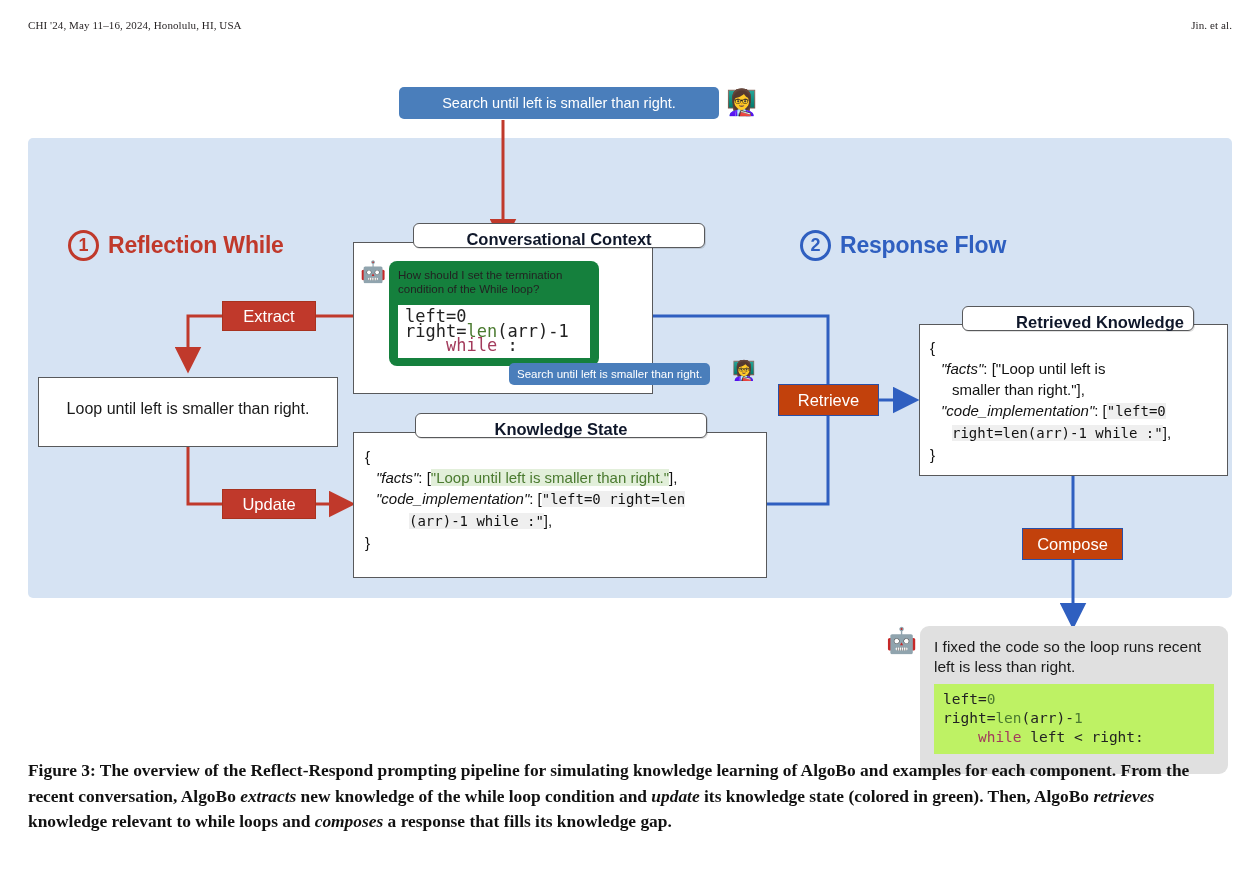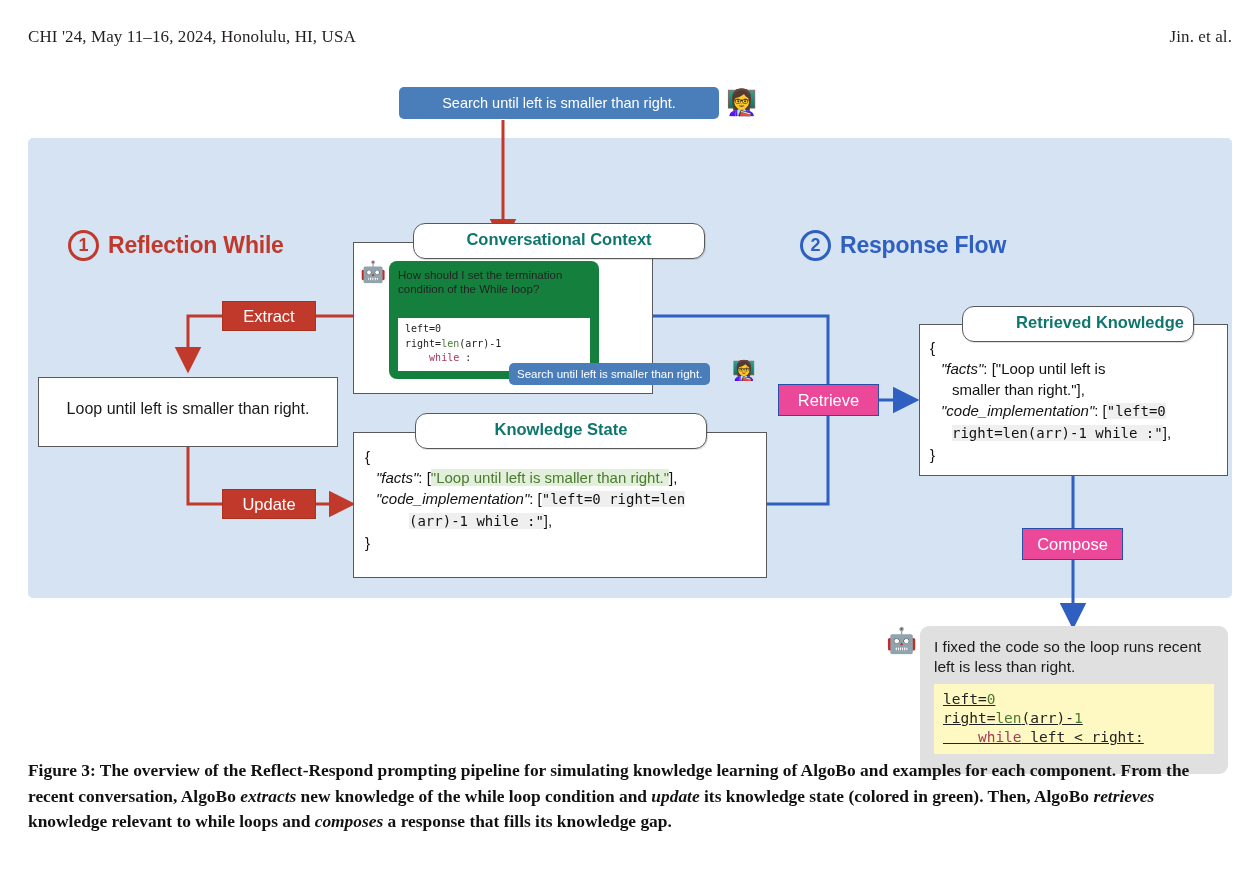--- a/index.html
+++ b/index.html
@@ -8,24 +8,24 @@
     background:#ffffff;
     font-family:"Liberation Sans", sans-serif;
     color:#1a1a1a;
     position:relative;
     overflow:hidden;
   }
   .page { position:relative; width:1260px; height:872px; }
 
   
   .runhead {
-    position:absolute; top:27px; left:28px; right:28px;
+    position:absolute; top:19px; left:28px; right:28px;
     display:flex; justify-content:space-between;
     font-family:"Liberation Serif", serif;
-    font-size:17px; color:#231f20; letter-spacing:0.1px;
+    font-size:11px; color:#231f20; letter-spacing:0.1px;
   }
 
   
   .figure { position:absolute; left:0; top:60px; width:1260px; height:680px; }
 
   
   .panel {
     position:absolute; left:28px; top:78px; width:1204px; height:460px;
     background:#d6e3f3; border-radius:5px;
   }
@@ -53,24 +53,24 @@
     display:flex; align-items:center; justify-content:center;
     font-size:18px; font-weight:bold; box-sizing:border-box;
   }
   #flow1 { left:68px; top:170px; color:#c0392b; }
   #flow2 { left:800px; top:170px; color:#2f5fc0; }
 
   
   .tbox { position:absolute; background:#ffffff; border:1.6px solid #58595b; box-sizing:border-box; }
   .tlabel {
     position:absolute; background:#ffffff;
-    border:1.6px solid #58595b; border-radius:12px;
-    height:36px; line-height:30px; box-sizing:border-box;
+    border:1.6px solid #58595b; border-radius:6px;
+    height:25px; line-height:30px; box-sizing:border-box;
     text-align:center; font-weight:bold; font-size:16.5px;
-    color:#0f766e; z-index:5;
+    color:#0f172a; z-index:5;
     box-shadow:1px 1px 0 rgba(0,0,0,0.12);
   }
 
   
   #cc-box   { left:353px; top:182px; width:300px; height:152px; }
   #cc-label { left:413px; top:163px; width:292px; }
 
   
   #nk-box   { left:38px; top:317px; width:300px; height:70px; }
   #nk-label { left:76px; top:307px; width:226px; }
@@ -99,55 +99,55 @@
   #rk-json { left:930px; top:277px; width:290px; }
 
   
   .bot-avatar { position:absolute; font-size:21px; }
   .bot-bubble {
     position:absolute; background:#15803d; border-radius:8px;
     padding:7px 9px 8px 9px; box-sizing:border-box;
   }
   .bot-bubble .txt { font-size:11.5px; line-height:14px; color:#222; }
   .code-card {
-    background:#ffffff; margin-top:22px; padding:4px 7px 5px 7px;
+    background:#ffffff; margin-top:9px; padding:4px 7px 5px 7px;
     font-family:"DejaVu Sans Mono", monospace;
-    font-size:10px; line-height:14.5px; color:#222; white-space:pre;
+    font-size:17px; line-height:14.5px; color:#222; white-space:pre;
   }
   .c-green { color:#4a7a2f; }
   .c-red   { color:#a33b5c; }
   .user-bubble {
     position:absolute; background:#4a7ebb; border-radius:5px;
     color:#fff; font-size:11.5px; padding:5px 8px; white-space:nowrap;
   }
 
   
   .btn {
     position:absolute; display:flex; align-items:center; justify-content:center;
     color:#ffffff; font-size:16.5px; box-sizing:border-box; z-index:6;
   }
   .btn.red  { background:#c0392b; border:1px solid #a8321f; }
-  .btn.blue { background:#ec4899; border:1px solid #2850a8; }
+  .btn.blue { background:#c2410c; border:1px solid #2850a8; }
   #btn-extract  { left:222px; top:241px; width:94px; height:30px; }
   #btn-update   { left:222px; top:429px; width:94px; height:30px; }
   #btn-retrieve { left:778px; top:324px; width:101px; height:32px; }
   #btn-compose  { left:1022px; top:468px; width:101px; height:32px; }
 
   
   .resp-avatar { position:absolute; left:886px; top:566px; font-size:25px; }
   .resp-bubble {
     position:absolute; left:920px; top:566px; width:308px; height:148px;
     background:#e0e0e0; border-radius:9px; box-sizing:border-box;
     padding:11px 14px 12px 14px;
   }
   .resp-bubble .txt { font-size:15.5px; line-height:20px; color:#1a1a1a; }
   .resp-code {
-    background:#fef9c3; margin-top:7px; padding:6px 9px 7px 9px;
+    background:#bef264; margin-top:7px; padding:6px 9px 7px 9px;
     font-family:"DejaVu Sans Mono", monospace;
-    font-size:14.5px; line-height:19px; color:#222; white-space:pre;text-decoration:underline;
+    font-size:14.5px; line-height:19px; color:#222; white-space:pre;
   }
 
   
   #wires { position:absolute; left:0; top:0; width:1260px; height:740px; pointer-events:none; }
 
   
   .caption {
     position:absolute; left:28px; top:758px; width:1204px;
     font-family:"Liberation Serif", serif;
     font-weight:bold; font-size:17.4px; line-height:25.5px;

